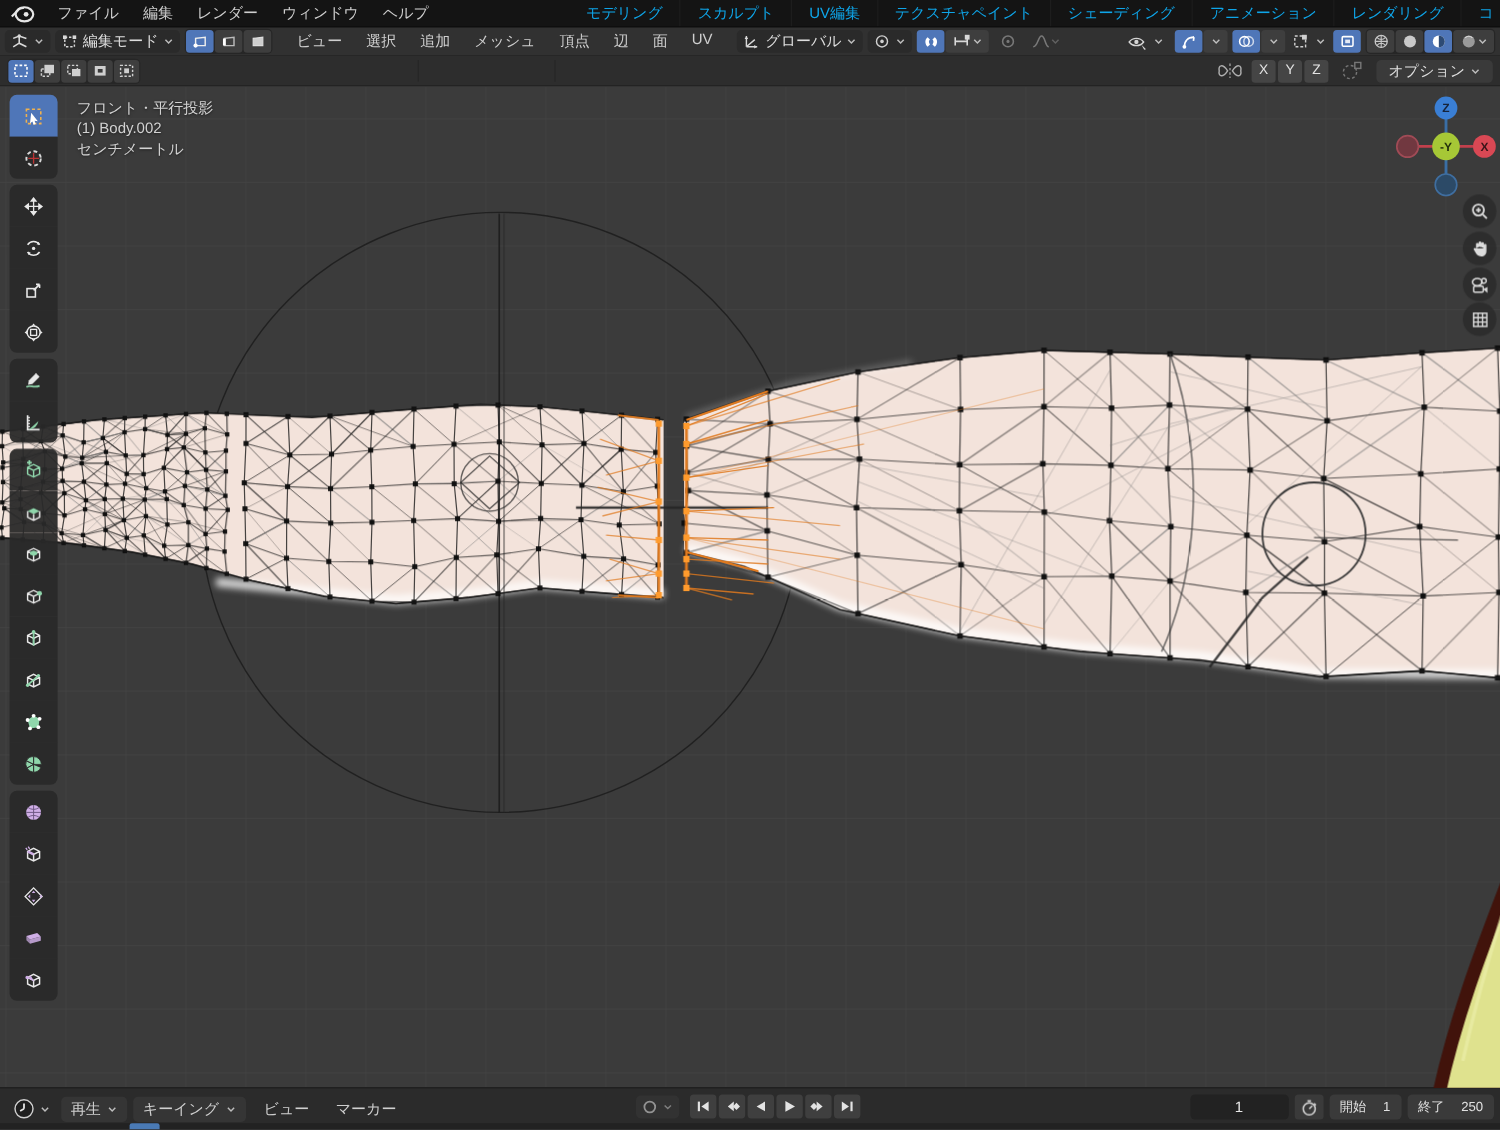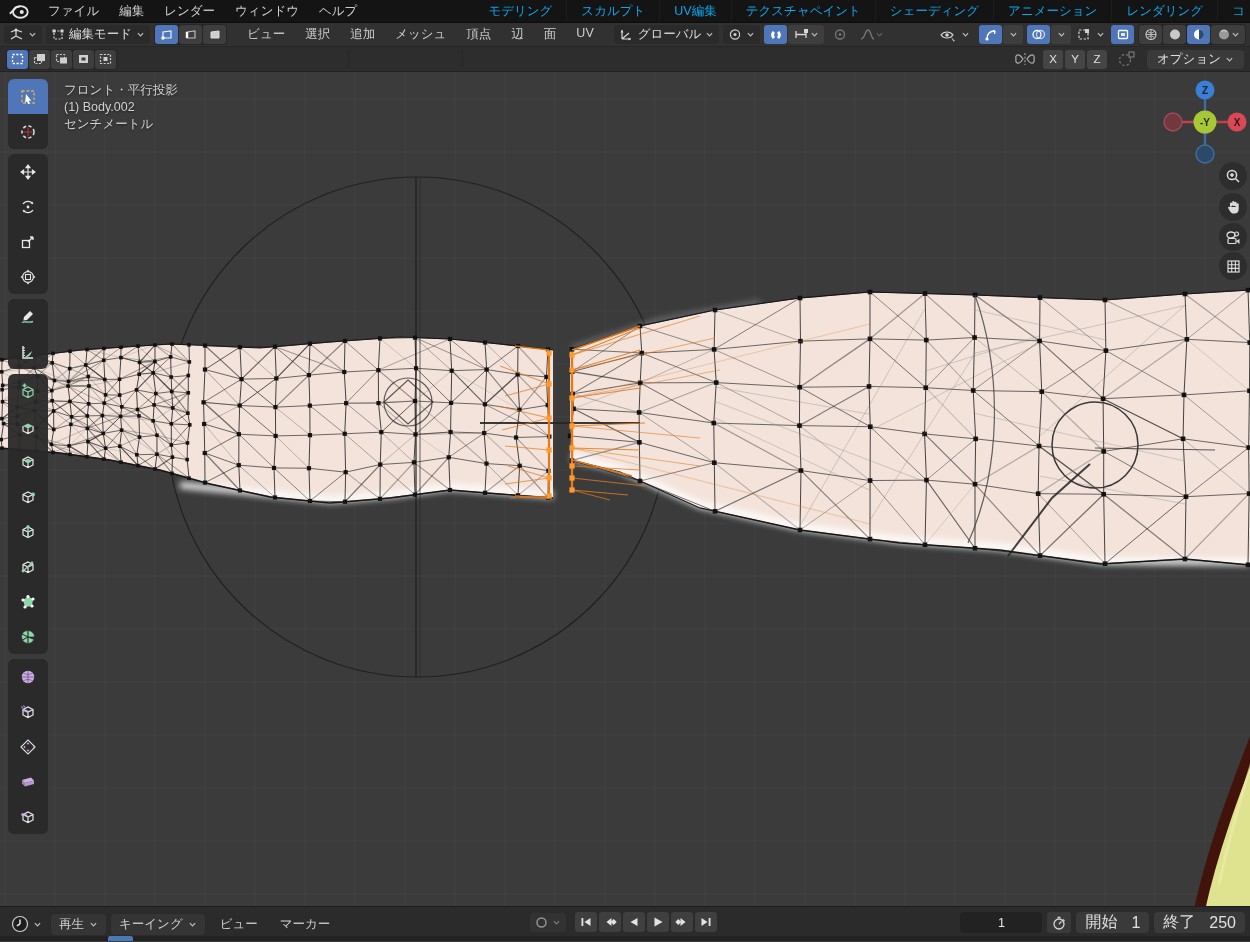--- a/index.html
+++ b/index.html
@@ -39,21 +39,21 @@
   #gizmo{position:absolute;left:1163px;top:8px;width:84px;height:84px;}
   .navbtn{position:absolute;left:1219px;width:28px;height:28px;border-radius:50%;background:rgba(44,44,44,.85);display:flex;align-items:center;justify-content:center;}
   
   #timeline{height:34px;background:#2b2b2b;border-top:1px solid #1e1e1e;position:relative;padding:17px 6px;text-align:right;}
   #tstrip{position:absolute;left:0;right:0;bottom:0;height:5px;background:#222;}
   #playhead{position:absolute;left:108px;bottom:0;width:25px;height:5px;background:#4a7ab5;border-radius:2px 2px 0 0;}
   .pbtn{width:22px;height:20px;border-radius:3px;background:#3f3f3f;display:flex;align-items:center;justify-content:center;margin:0 1px;}
   #pcluster{position:absolute;left:530px;top:5px;display:flex;align-items:center;}
   #rcluster{position:absolute;right:5px;top:5px;display:flex;align-items:center;gap:5px;}
   .field{background:#222;border-radius:4px;height:21px;display:flex;align-items:center;justify-content:center;color:#e8e8e8;font-size:12.5px;}
-  .rangef{background:#3a3a3a;border-radius:4px;height:21px;display:flex;align-items:center;color:#e0e0e0;font-size:16px;padding:0 9px;gap:14px;}
+  .rangef{background:#3a3a3a;border-radius:4px;height:21px;display:flex;align-items:center;color:#e0e0e0;font-size:11px;padding:0 9px;gap:14px;}
   svg{display:block;}
 </style>
 </head>
 <body>
 
 <div id="topbar" class="bar">
   <svg class="logo" viewBox="0 0 24 18">
     <ellipse cx="13.5" cy="10" rx="8" ry="6.4" fill="none" stroke="#e6e6e6" stroke-width="2"></ellipse>
     <circle cx="15" cy="10" r="2.2" fill="#e6e6e6"></circle>
     <path d="M2,12 L9,5 L13,4" stroke="#e6e6e6" stroke-width="2" fill="none"></path>

